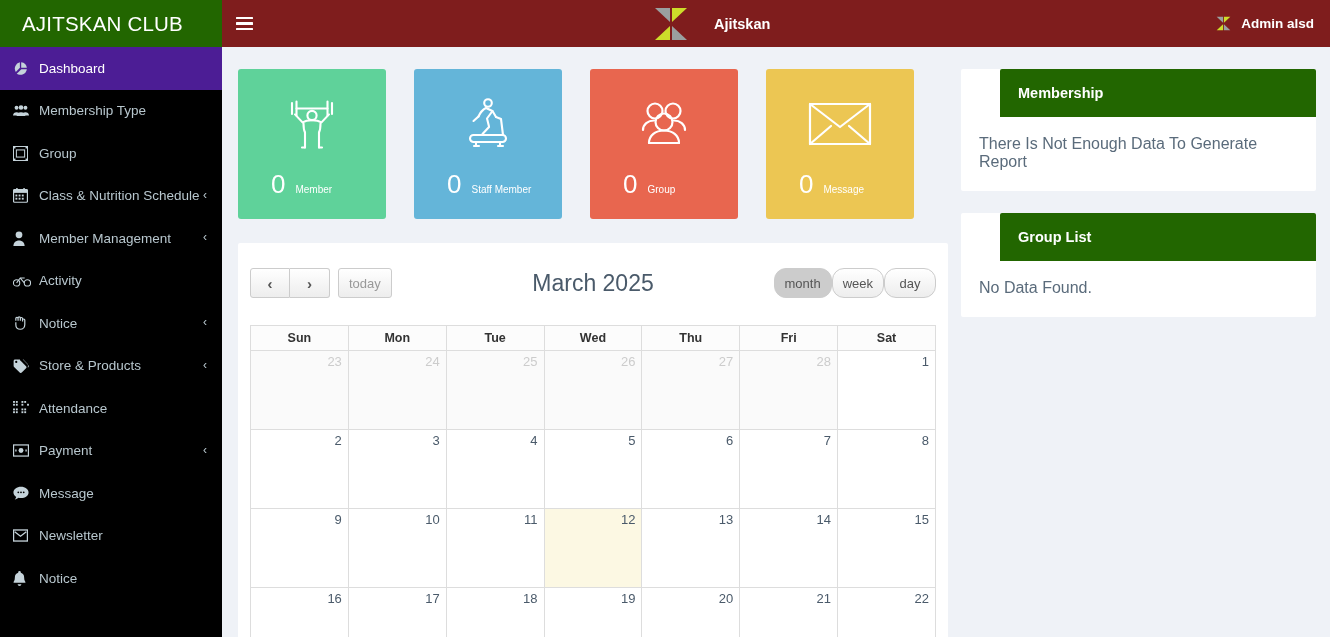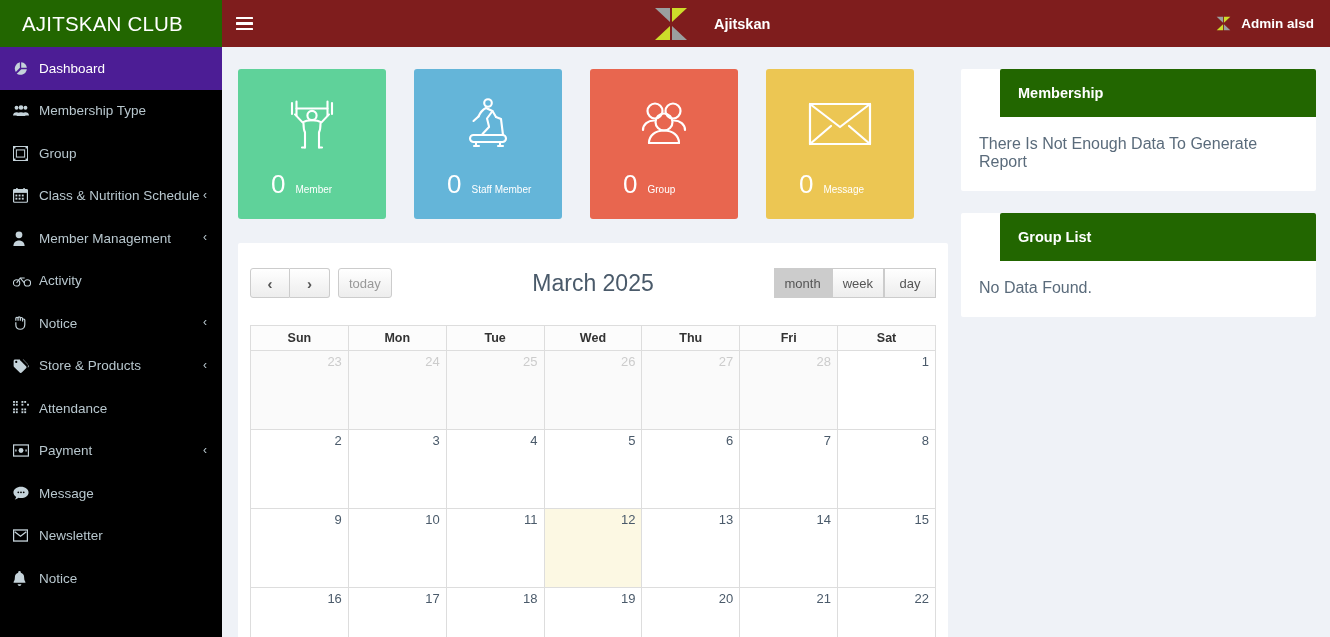--- a/index.html
+++ b/index.html
@@ -122,21 +122,21 @@
   .btn-group .btn:first-child { border-radius: 3px 0 0 3px; }
   .btn-group .btn:last-child  { border-radius: 0 3px 3px 0; border-left: none; }
   .btn.single { border-radius: 3px; margin-left: 8px; color: #999; }
   .btn.active { background: #cccccc; color: #555; }
   .cal-title {
     position: absolute; left: 0; right: 0; text-align: center;
     font-size: 23px; color: #4a5a6a; font-weight: normal;
     pointer-events: none;
   }
   .view-group { margin-left: auto; display: flex; }
-  .view-group .btn { min-width: 52px; }
+  .view-group .btn { min-width: 52px; border-radius: 12px; }
 
   table.cal { width: 100%; border-collapse: collapse; table-layout: fixed; }
   table.cal th {
     border: 1px solid #dddddd; background: #fcfcfc;
     font-size: 12.5px; color: #333; font-weight: bold;
     height: 25px; text-align: center;
   }
   table.cal td {
     border: 1px solid #dddddd; vertical-align: top;
     height: 79px; padding: 3px 6px 0 0;

